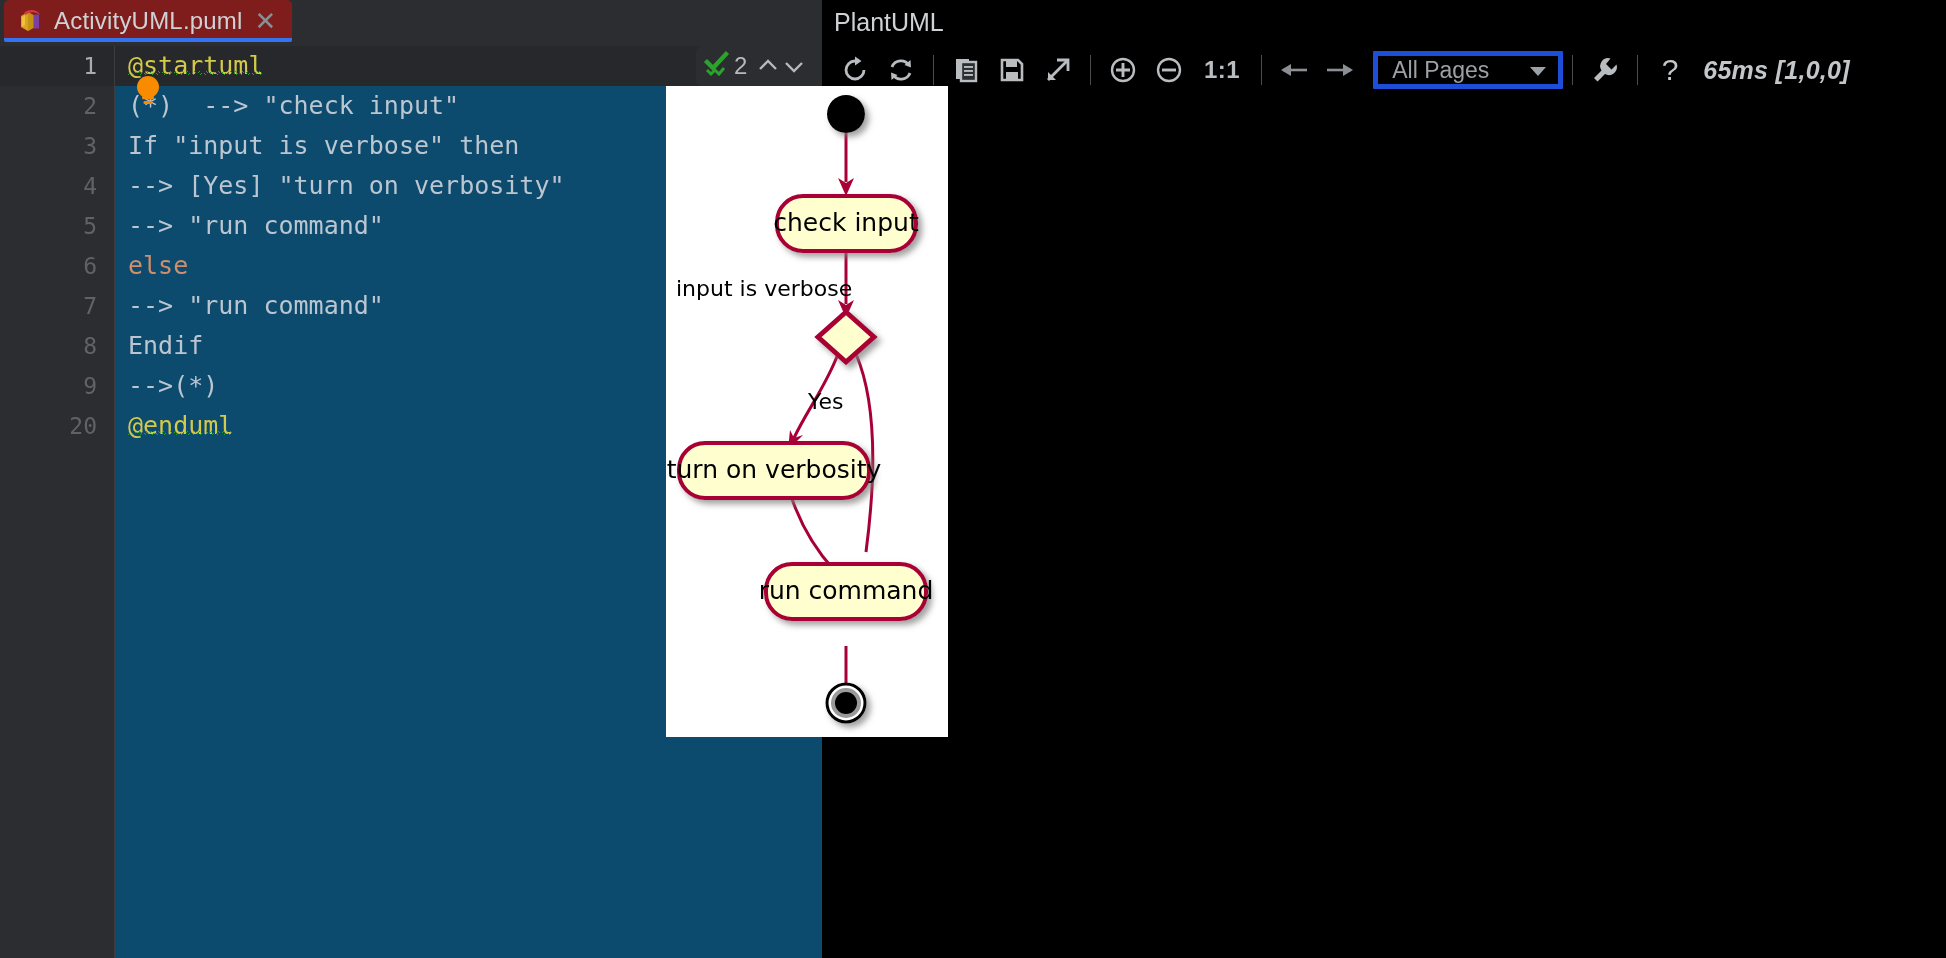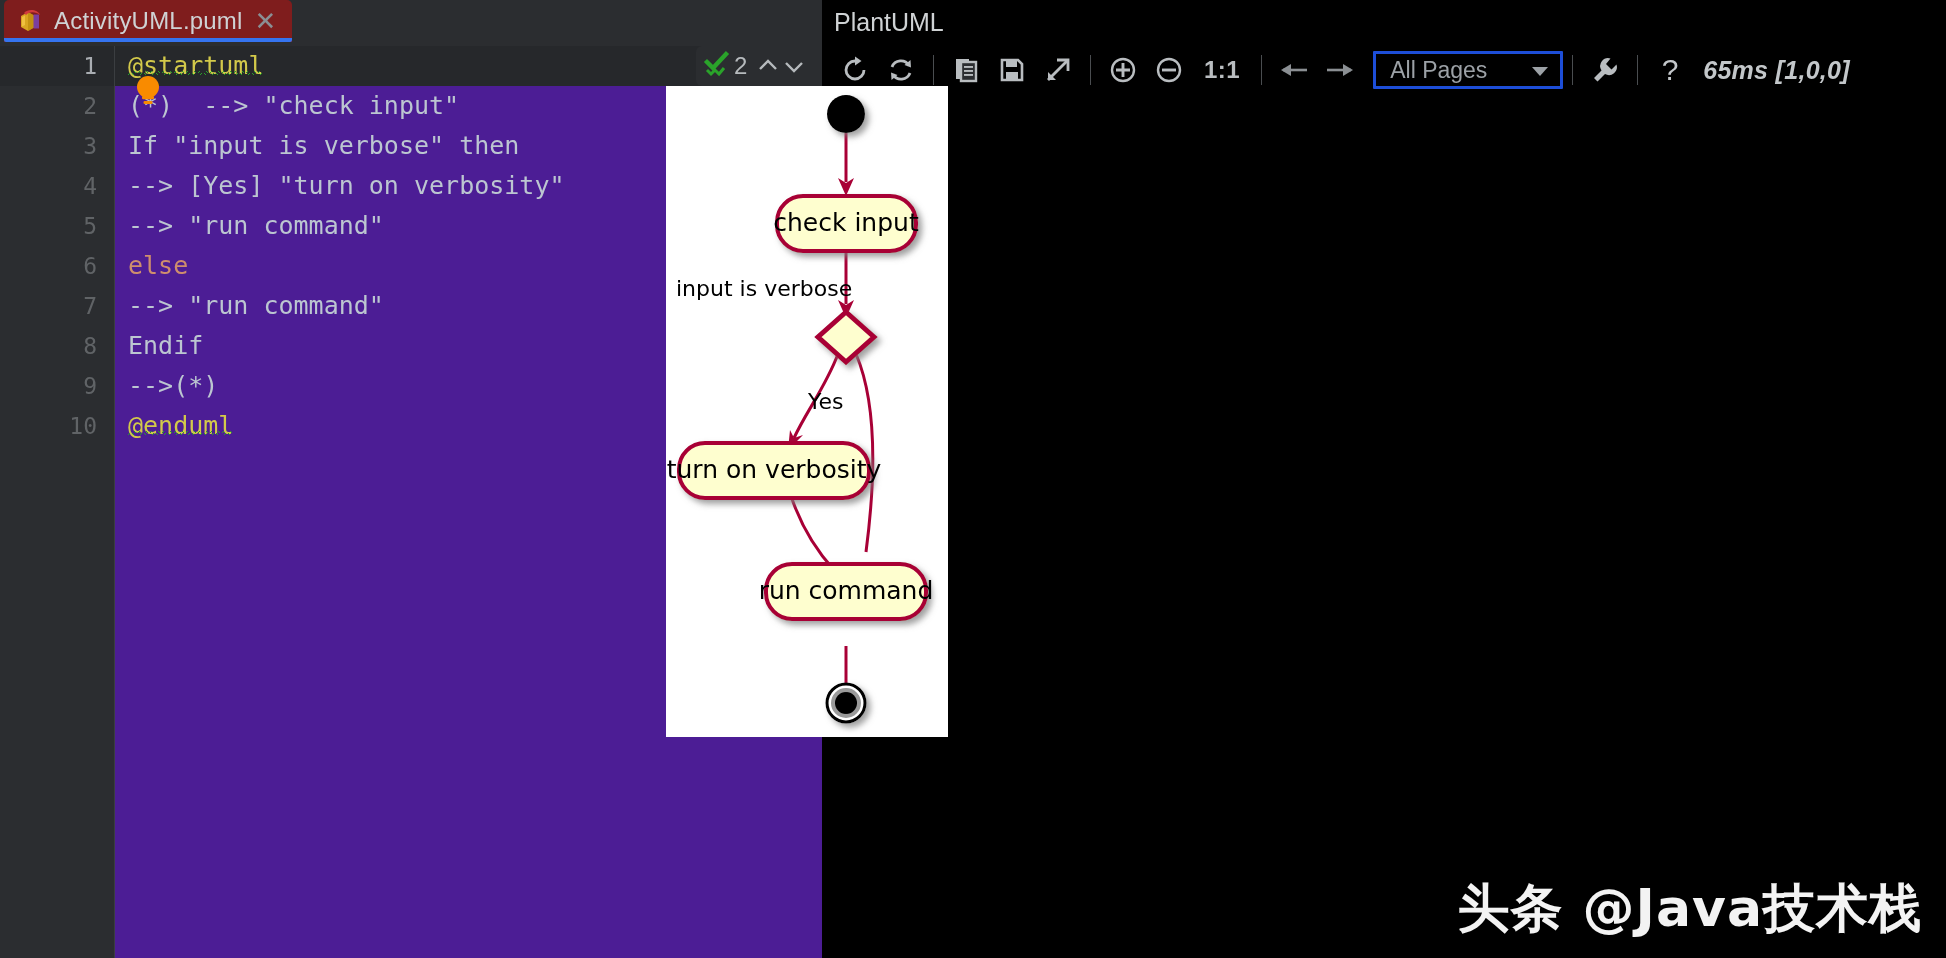--- a/index.html
+++ b/index.html
@@ -23,21 +23,21 @@
   }
   #file-tab .underline{position:absolute;left:0;bottom:0;height:4px;width:100%;background:#3574f0;border-radius:0 0 2px 2px;}
   .tab-icon{width:26px;height:26px;position:relative;flex:0 0 auto;margin-right:10px;}
   .tab-label{color:#cfd2d4;font-size:24px;white-space:nowrap;letter-spacing:.2px;}
   .tab-close{color:#8a8f94;font-size:26px;margin-left:12px;line-height:1;cursor:pointer;}
 
   
   #gutter{position:absolute;left:0;top:46px;width:115px;height:912px;background:#2b2d30;}
   #gutter .caret-line{position:absolute;left:0;width:115px;height:40px;background:#26282b;}
   #gutter-sep{position:absolute;left:114px;top:46px;width:1px;height:912px;background:#3b3e41;}
-  #code-area{position:absolute;left:115px;top:46px;width:707px;height:912px;background:#4c1d95;text-align:right;}
+  #code-area{position:absolute;left:115px;top:46px;width:707px;height:912px;background:#0c4a6e;text-align:right;}
   #code-caret-line{position:absolute;left:0;top:0;width:707px;height:40px;background:#26282b;}
   .ln{
     position:absolute;right:18px;width:90px;text-align:right;
     color:#606366;font-size:23px;line-height:40px;
     font-family:"DejaVu Sans Mono", monospace;
   }
   .ln.cur{color:#a9adb2;}
   .code-line{
     position:absolute;left:13px;height:40px;line-height:40px;white-space:pre;
     font-family:"DejaVu Sans Mono", monospace;font-size:25px;color:#bcc6d1;
@@ -64,21 +64,21 @@
   .chev{width:26px;height:26px;}
 
   
   #preview-pane{position:absolute;left:822px;top:0;width:1124px;height:958px;background:#000000;}
   #preview-title{position:absolute;left:12px;top:8px;color:#cfd2d4;font-size:25px;}
   #toolbar{position:absolute;left:0;top:46px;width:1124px;height:48px;display:flex;align-items:center;}
   .tb-btn{width:46px;height:46px;display:flex;align-items:center;justify-content:center;flex:0 0 auto;}
   .tb-sep{width:1px;height:30px;background:#4a4d50;margin:0 9px;flex:0 0 auto;}
   .tb-text{color:#b9bdc0;font-size:24px;font-weight:bold;letter-spacing:.5px;flex:0 0 auto;}
   #pages-select{
-    height:38px;min-width:190px;border:3px solid #1d4ed8;border-radius:1px;
+    height:38px;min-width:190px;border:5px solid #1d4ed8;border-radius:1px;
     display:flex;align-items:center;justify-content:space-between;
     padding:0 10px 0 14px;box-sizing:border-box;color:#9ca1a6;font-size:23px;flex:0 0 auto;
   }
   #status-text{color:#c3c7ca;font-size:25px;font-weight:bold;letter-spacing:.3px;flex:0 0 auto;font-style:italic;}
 
   
   #diagram-canvas{position:absolute;left:-156px;top:86px;width:282px;height:651px;background:#ffffff;}
   #diagram-svg{position:absolute;left:0;top:0;}
 
   
@@ -117,21 +117,21 @@
       <div class="caret-line" style="top:0px;"></div>
     <div class="ln cur" style="top: 0px;">1</div>
         <div class="ln" style="top: 40px;">2</div>
         <div class="ln" style="top: 80px;">3</div>
         <div class="ln" style="top: 120px;">4</div>
         <div class="ln" style="top: 160px;">5</div>
         <div class="ln" style="top: 200px;">6</div>
         <div class="ln" style="top: 240px;">7</div>
         <div class="ln" style="top: 280px;">8</div>
         <div class="ln" style="top: 320px;">9</div>
-        <div class="ln" style="top: 360px;">10</div>
+        <div class="ln" style="top: 360px;">20</div>
       </div>
     <div id="gutter-sep"></div>
 
     <div id="code-area">
       <div id="code-caret-line"></div>
     <div class="code-line" style="top: 0px;"><span class="kw-yellow">@startuml<span class="squig"></span></span></div>
         <div class="code-line" style="top: 40px;">(*)  --&gt; "check input"</div>
         <div class="code-line" style="top: 80px;">If "input is verbose" then</div>
         <div class="code-line" style="top: 120px;">--&gt; [Yes] "turn on verbosity"</div>
         <div class="code-line" style="top: 160px;">--&gt; "run command"</div>
@@ -333,14 +333,13 @@
 
         <g filter="url(#sh)">
           <circle cx="180" cy="617" r="19" fill="#ffffff" stroke="#000000" stroke-width="3"></circle>
           <circle cx="180" cy="617" r="15" fill="#9a9a9a"></circle>
           <circle cx="180" cy="617" r="11" fill="#000000"></circle>
         </g>
       </svg>
     </div>
   </div>
 
-  <div id="watermark">头条 @Java技术栈</div>
 </div>
 
 </body></html>

